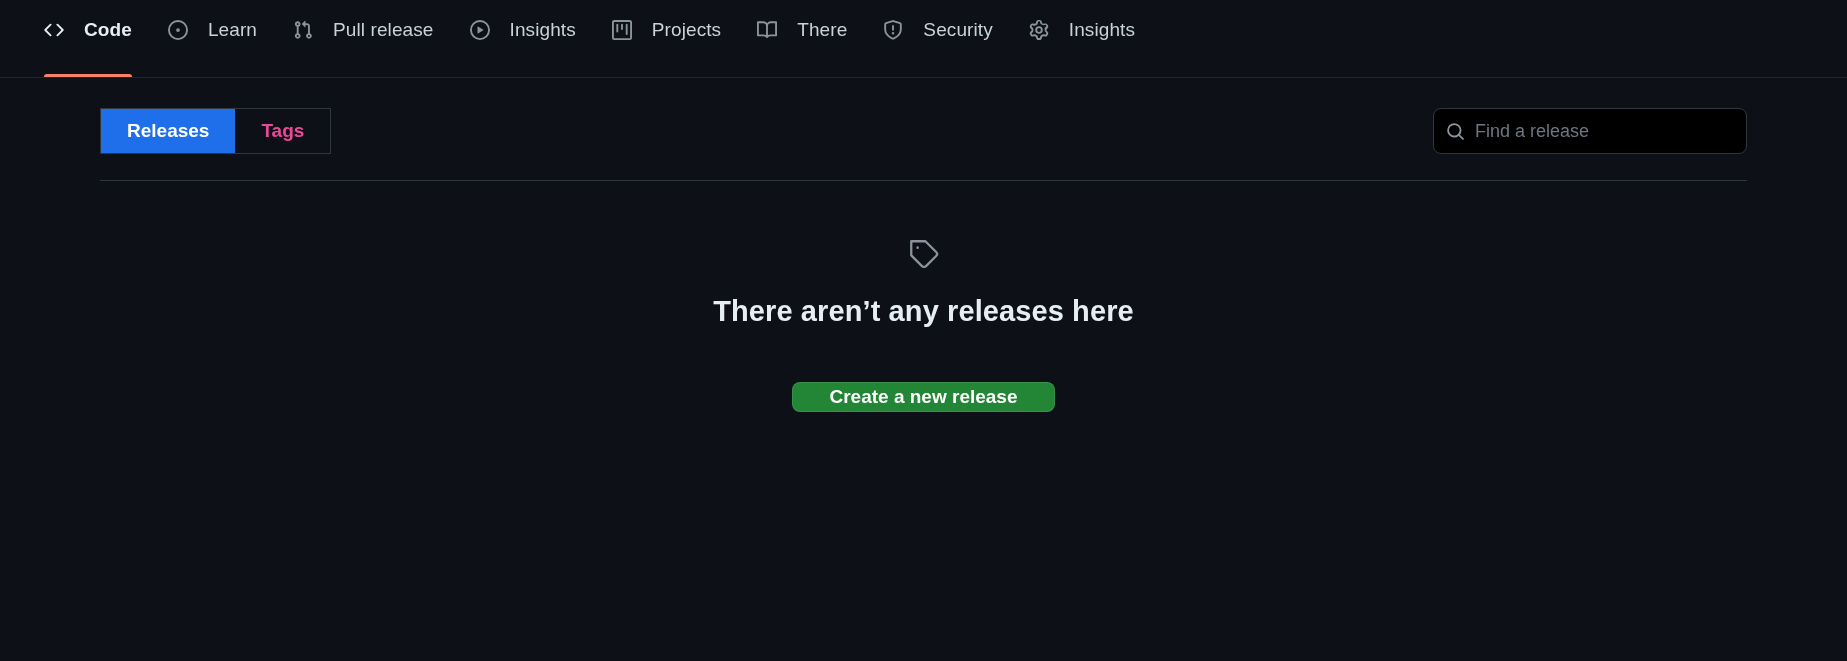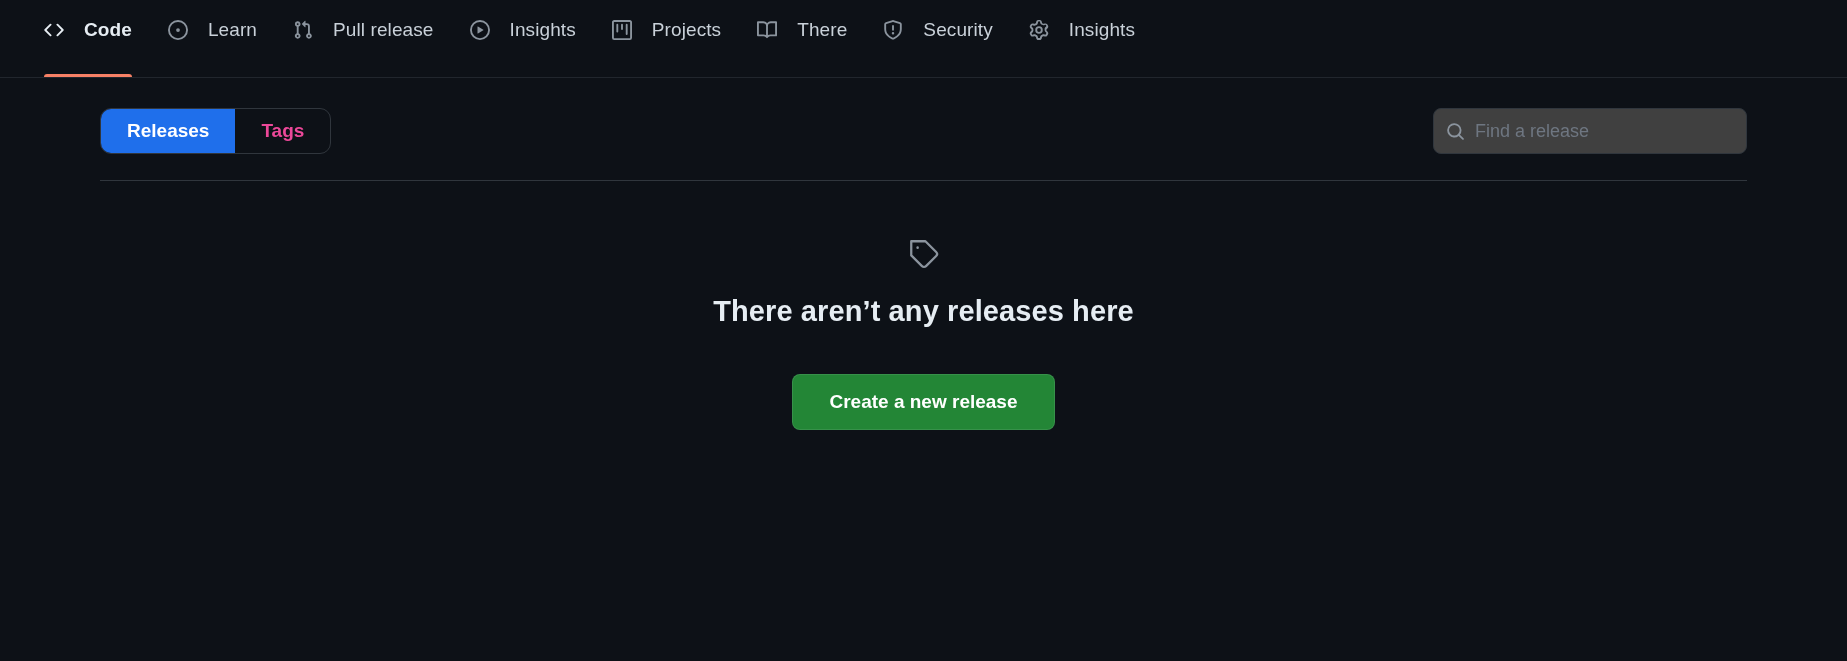--- a/index.html
+++ b/index.html
@@ -92,21 +92,21 @@
     align-items: center;
     justify-content: space-between;
     padding-top: 30px;
     padding-bottom: 26px;
     border-bottom: 1px solid #30363d;
   }
 
   
   .segmented {
     display: inline-flex;
-    border-radius: 11px;
+    border-radius: 0;
     overflow: hidden;
     border: 1px solid #30363d;
     height: 46px;
   }
 
   .seg-btn {
     appearance: none;
     border: 0;
     background: transparent;
     color: #ec4899;
@@ -126,21 +126,21 @@
     color: #ffffff;
   }
 
   
   .search-box {
     position: relative;
     width: 314px;
     height: 46px;
     border: 1px solid #30363d;
     border-radius: 8px;
-    background: #404040;
+    background: #000000;
     display: flex;
     align-items: center;
     padding: 0 12px;
     gap: 10px;
   }
 
   .search-box .search-icon {
     color: #8b949e;
     display: inline-flex;
     flex: none;
@@ -170,21 +170,21 @@
   .blankslate-icon {
     color: #8b949e;
     margin-bottom: 20px;
   }
 
   .blankslate-heading {
     font-size: 29px;
     font-weight: bold;
     color: #e6edf3;
     letter-spacing: 0.1px;
-    margin-bottom: 16px;
+    margin-bottom: 24px;
   }
 
   .blankslate-body {
     font-size: 19px;
     line-height: 31px;
     color: #8b949e;
     max-width: 720px;
   }
 
   .blankslate-body a {
@@ -199,21 +199,21 @@
     align-items: center;
     justify-content: center;
     background: #238636;
     color: #ffffff;
     font-family: "Liberation Sans", sans-serif;
     font-size: 19px;
     font-weight: bold;
     border: 1px solid rgba(240,246,252,0.10);
     border-radius: 8px;
     padding: 0 36px;
-    height: 56px;
+    height: 30px;
     cursor: pointer;
   }
 </style>
 </head>
 <body>
 
 <nav class="repo-nav">
   <ul class="nav-list">
 
     <li class="nav-item active">

